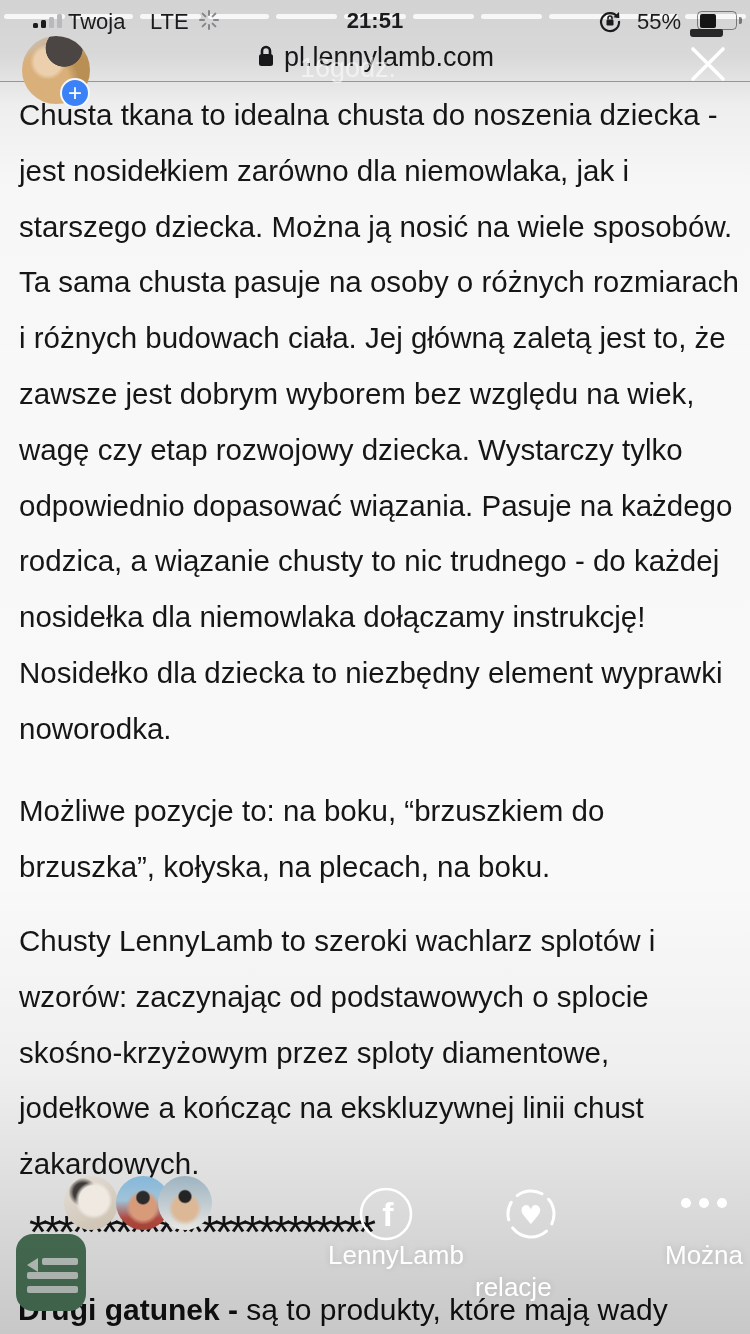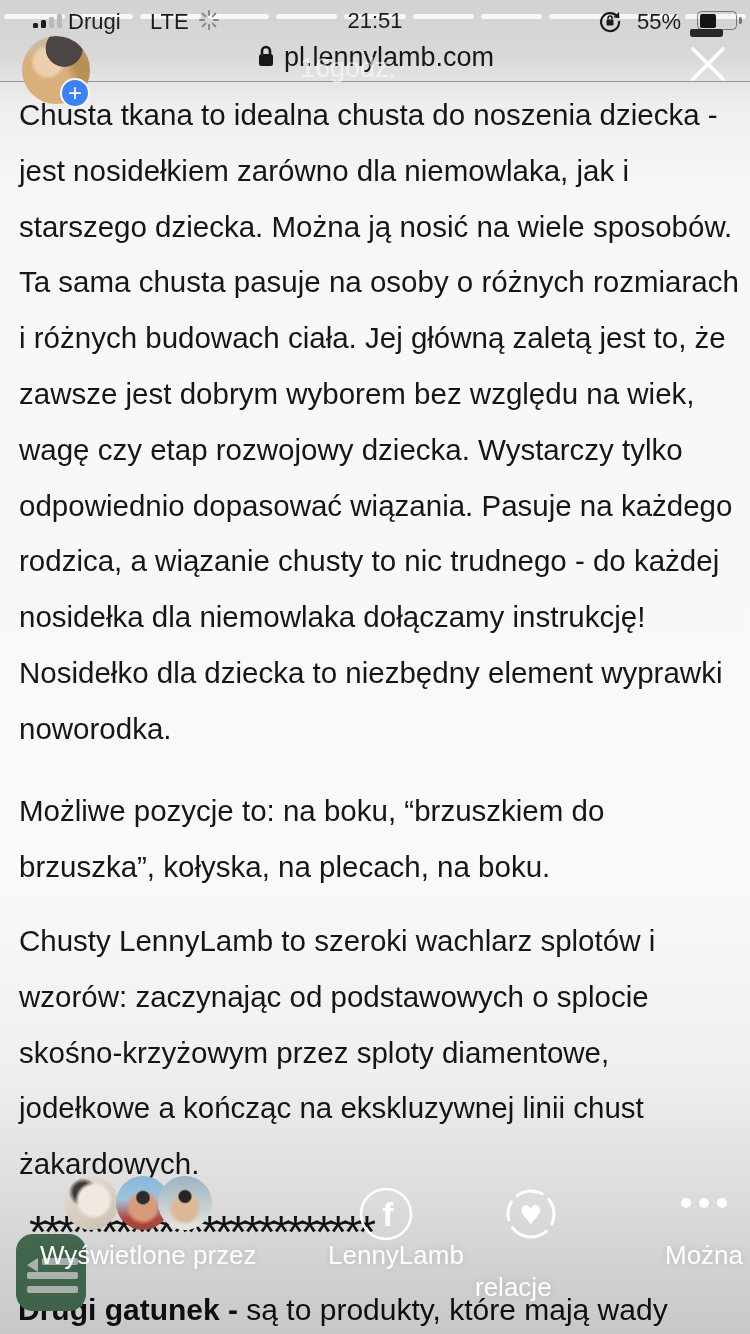--- a/index.html
+++ b/index.html
@@ -20,21 +20,21 @@
       rgba(0,0,0,0.025) 190px,
       rgba(0,0,0,0.015) 880px,
       rgba(0,0,0,0.055) 1070px,
       rgba(0,0,0,0.13) 1195px,
       rgba(0,0,0,0.21) 1334px);}
   .story-ui{position:absolute;inset:0;z-index:4;}
   .status-layer{position:absolute;inset:0;z-index:5;pointer-events:none;}
 
   
   .sb-text{position:absolute;color:#1b1b1d;font-size:22px;}
-  .sb-time{font-weight:400;}
+  .sb-time{font-weight:700;}
   .signal{position:absolute;left:33px;top:12px;width:30px;height:16px;}
   .signal i{position:absolute;bottom:0;width:5px;border-radius:1.5px;background:#1b1b1d;}
   .signal i.dim{background:#b9b9bb;}
   .battery-body{position:absolute;left:697px;top:11px;width:40px;height:19px;
     border:1.5px solid rgba(40,40,40,0.55);border-radius:4.5px;padding:1.5px;}
   .battery-fill{height:100%;width:47%;background:#141414;border-radius:2px;}
   .battery-tip{position:absolute;left:739px;top:17px;width:3px;height:7px;
     background:rgba(40,40,40,0.55);border-radius:0 2px 2px 0;}
 
   
@@ -187,21 +187,20 @@
         <line x1="39" y1="9" x2="9" y2="39" stroke="#fff" stroke-width="3.6" stroke-linecap="round"></line>
       </svg>
     </button>
 
     <div class="trio">
       <span class="tav tav1"></span>
       <span class="tav tav2"></span>
       <span class="tav tav3"></span>
     </div>
 
-    <div class="foot-label" style="left:40px;top:1240px">Wyświetlone przez</div>
 
     <button class="footer-btn" style="left:358px;top:1186px;width:56px;height:56px">
       <svg width="56" height="56" viewBox="0 0 56 56">
         <circle cx="28" cy="28" r="25" fill="none" stroke="#fff" stroke-width="2.6"></circle>
         <text x="30" y="40" text-anchor="middle" font-family="Liberation Sans, sans-serif" font-size="34" font-weight="bold" fill="#fff">f</text>
       </svg>
     </button>
     <div class="foot-label" style="left:328px;top:1240px">LennyLamb</div>
 
     <button class="footer-btn" style="left:504px;top:1187px;width:54px;height:54px">
@@ -220,21 +219,21 @@
     <div class="foot-label" style="left:665px;top:1240px">Można</div>
   </div>
 
   <div class="status-layer">
     <div class="signal">
       <i style="left:0;height:5px"></i>
       <i style="left:8px;height:8px"></i>
       <i class="dim" style="left:16px;height:11px"></i>
       <i class="dim" style="left:24px;height:14px"></i>
     </div>
-    <span class="sb-text" style="left:68px;top:9px">Drugi</span>
+    <span class="sb-text" style="left:68px;top:9px">Twoja</span>
     <span class="sb-text" style="left:150px;top:9px">LTE</span>
     <svg width="22" height="22" viewBox="0 0 22 22" style="position:absolute;left:198px;top:9px">
       <g stroke="#86868a" stroke-width="2" stroke-linecap="round">
         <line x1="11" y1="2" x2="11" y2="6"></line>
           <line x1="11" y1="16" x2="11" y2="20"></line>
         <line x1="2" y1="11" x2="6" y2="11"></line>
           <line x1="16" y1="11" x2="20" y2="11"></line>
         <line x1="4.6" y1="4.6" x2="7.4" y2="7.4"></line>
           <line x1="14.6" y1="14.6" x2="17.4" y2="17.4"></line>
         <line x1="17.4" y1="4.6" x2="14.6" y2="7.4"></line>

